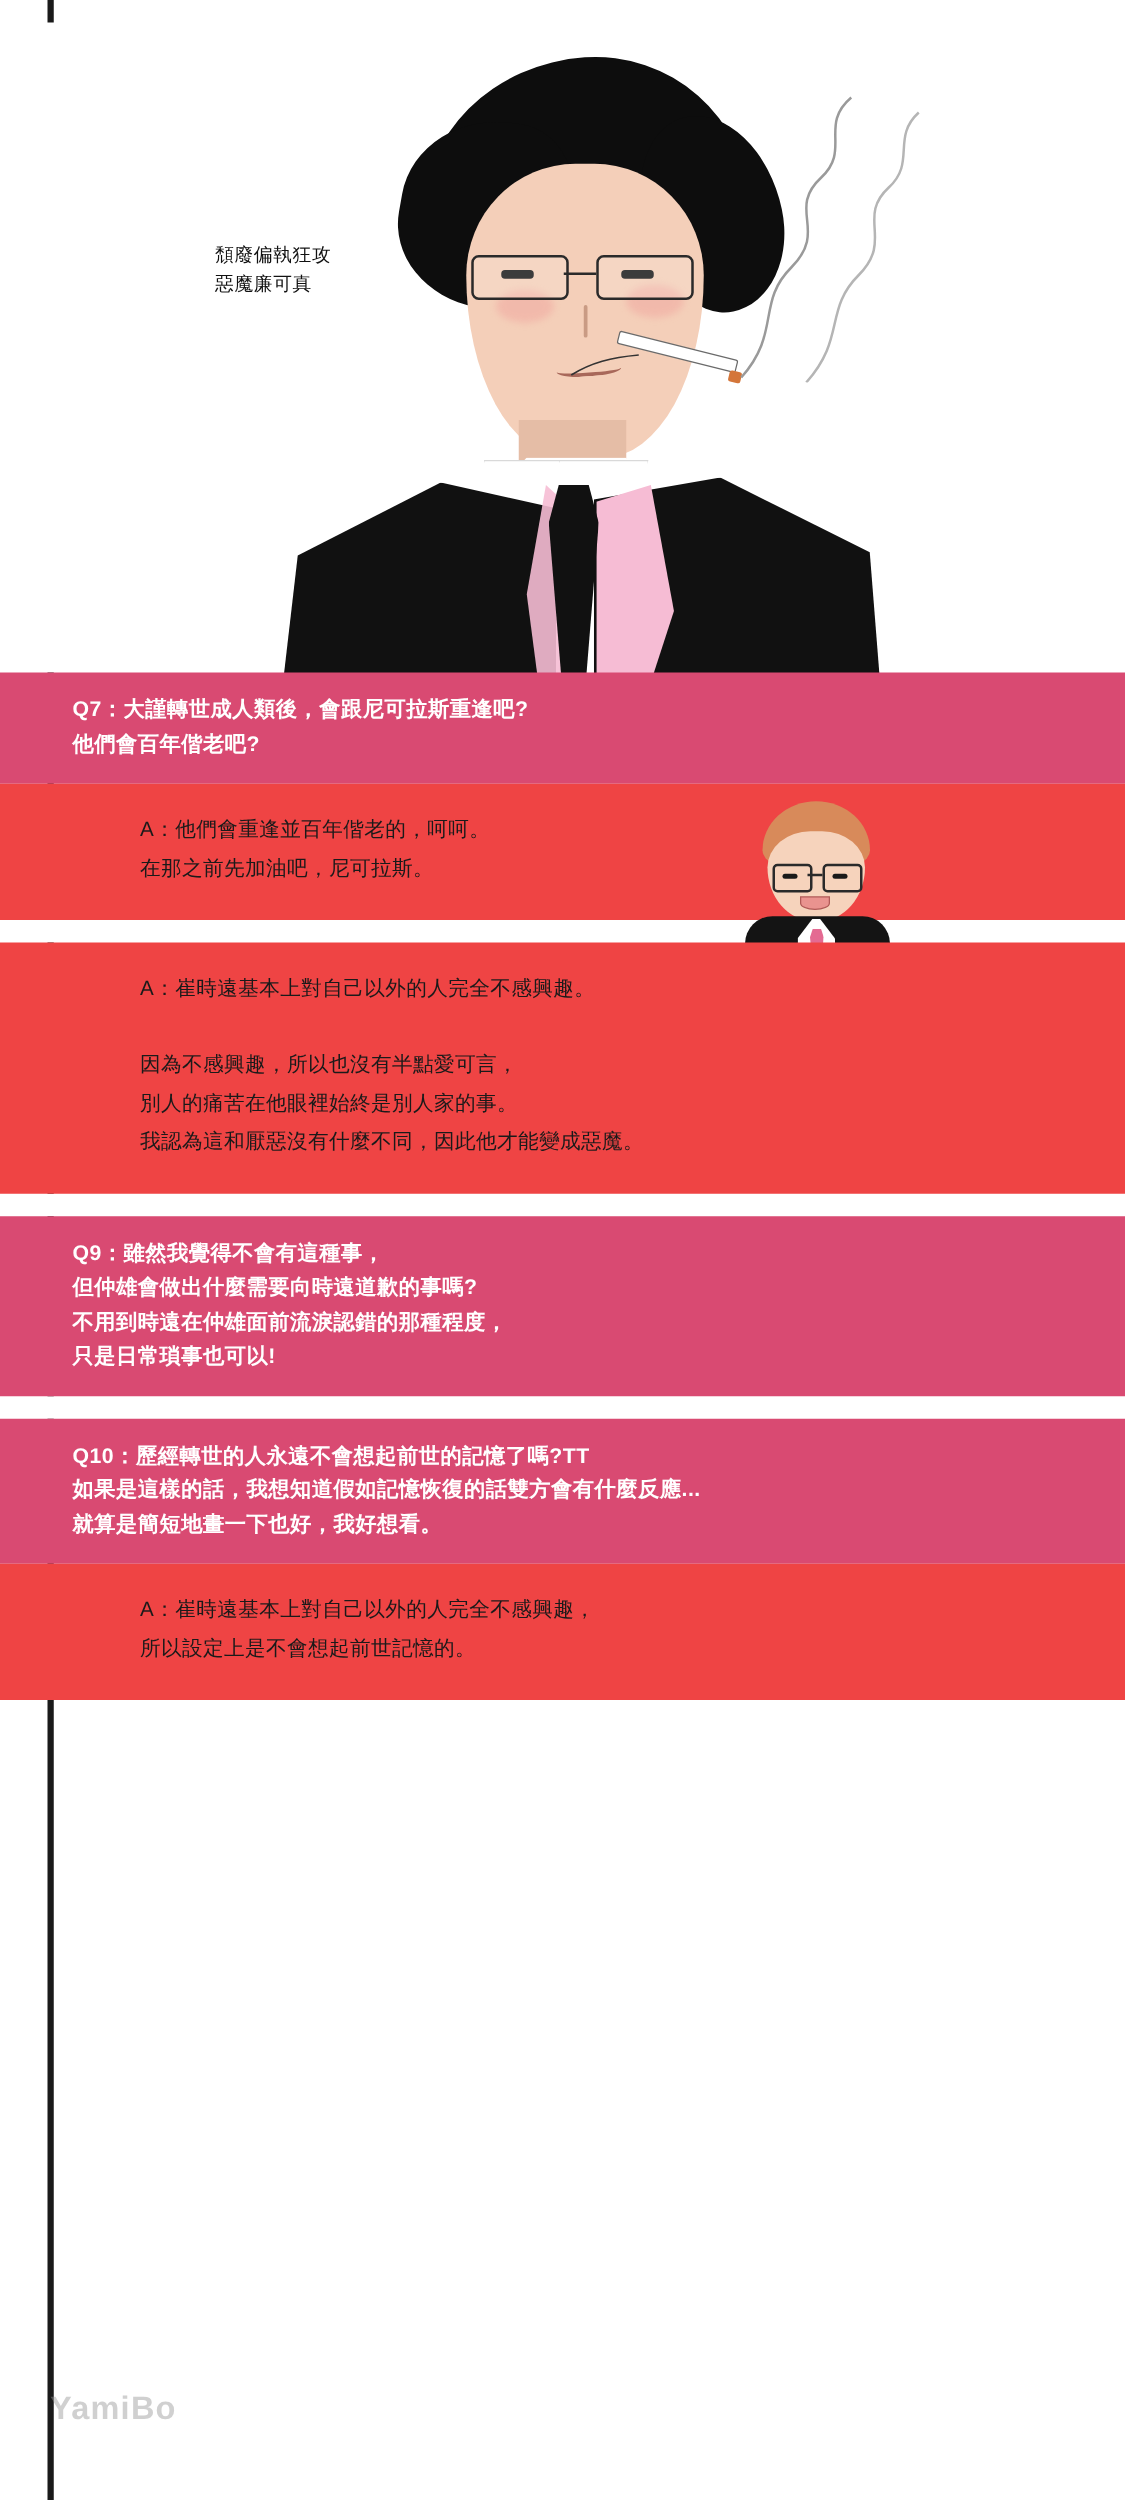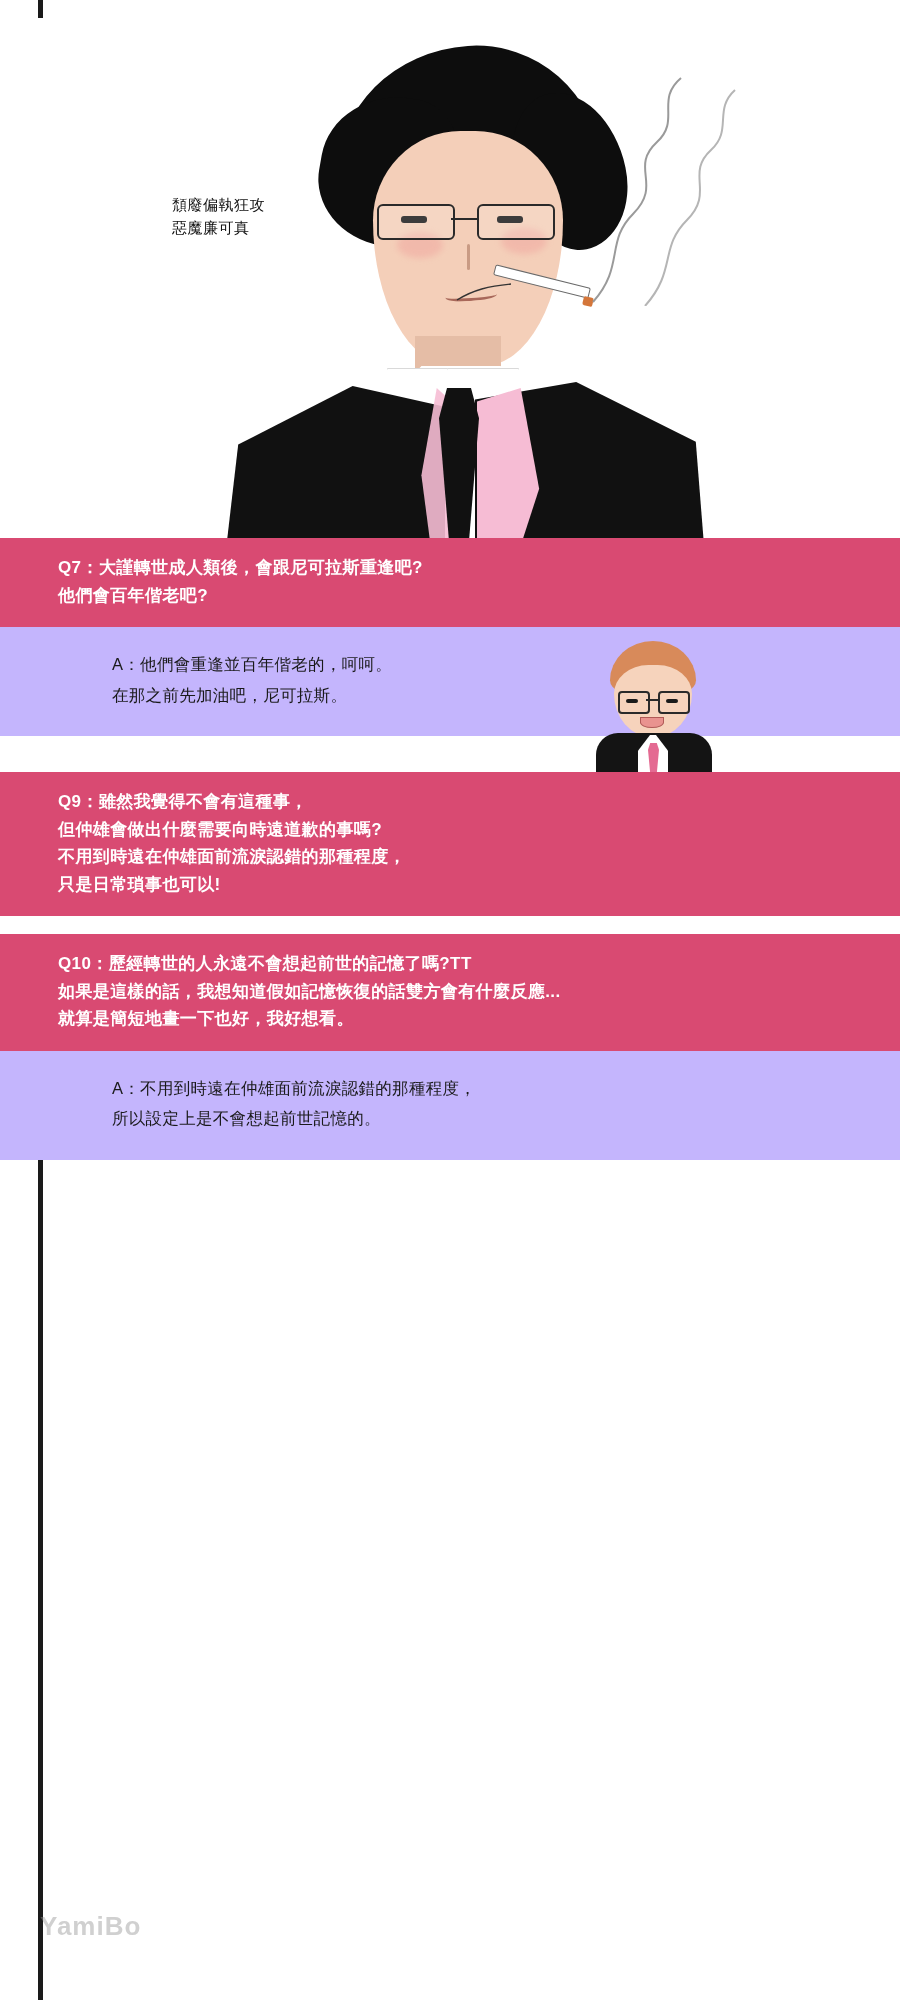--- a/index.html
+++ b/index.html
@@ -289,21 +289,21 @@
   }
   .qtext {
     font-size: 17px;
     font-weight: bold;
     line-height: 1.62;
     white-space: pre-line;
     letter-spacing: .4px;
   }
   .ablock {
     position: relative;
-    background: #c4b5fd;
+    background: #ef4444;
     color: #1a1a1a;
     padding: 22px 24px 26px 112px;
     box-sizing: border-box;
     width: 900px;
   }
   .atext {
     font-size: 16.5px;
     line-height: 1.85;
     white-space: pre-line;
     letter-spacing: .3px;
@@ -483,38 +483,45 @@
         </div>
         <div class="cb-mouth"></div>
         <div class="cb-body"></div>
         <div class="cb-shirt"></div>
         <div class="cb-tie"></div>
       </div>
     </div>
 
     <div class="gap-sm"></div>
 
+    <div class="ablock">
+      <div class="atext">A：崔時遠基本上對自己以外的人完全不感興趣。
+
+因為不感興趣，所以也沒有半點愛可言，
+別人的痛苦在他眼裡始終是別人家的事。
+我認為這和厭惡沒有什麼不同，因此他才能變成惡魔。</div>
+    </div>
 
     <div class="gap-sm"></div>
 
     <div class="qblock">
       <div class="qtext">Q9：雖然我覺得不會有這種事，
 但仲雄會做出什麼需要向時遠道歉的事嗎?
 不用到時遠在仲雄面前流淚認錯的那種程度，
 只是日常瑣事也可以!</div>
     </div>
 
     <div class="gap-sm"></div>
 
     <div class="qblock">
       <div class="qtext">Q10：歷經轉世的人永遠不會想起前世的記憶了嗎?TT
 如果是這樣的話，我想知道假如記憶恢復的話雙方會有什麼反應...
 就算是簡短地畫一下也好，我好想看。</div>
     </div>
     <div class="ablock">
-      <div class="atext">A：不用到時遠在仲雄面前流淚認錯的那種程度，
+      <div class="atext">A：崔時遠基本上對自己以外的人完全不感興趣，
 所以設定上是不會想起前世記憶的。</div>
     </div>
 
   </div>
 
   <div class="watermark">YamiBo</div>
 </div>
 
 </body></html>

